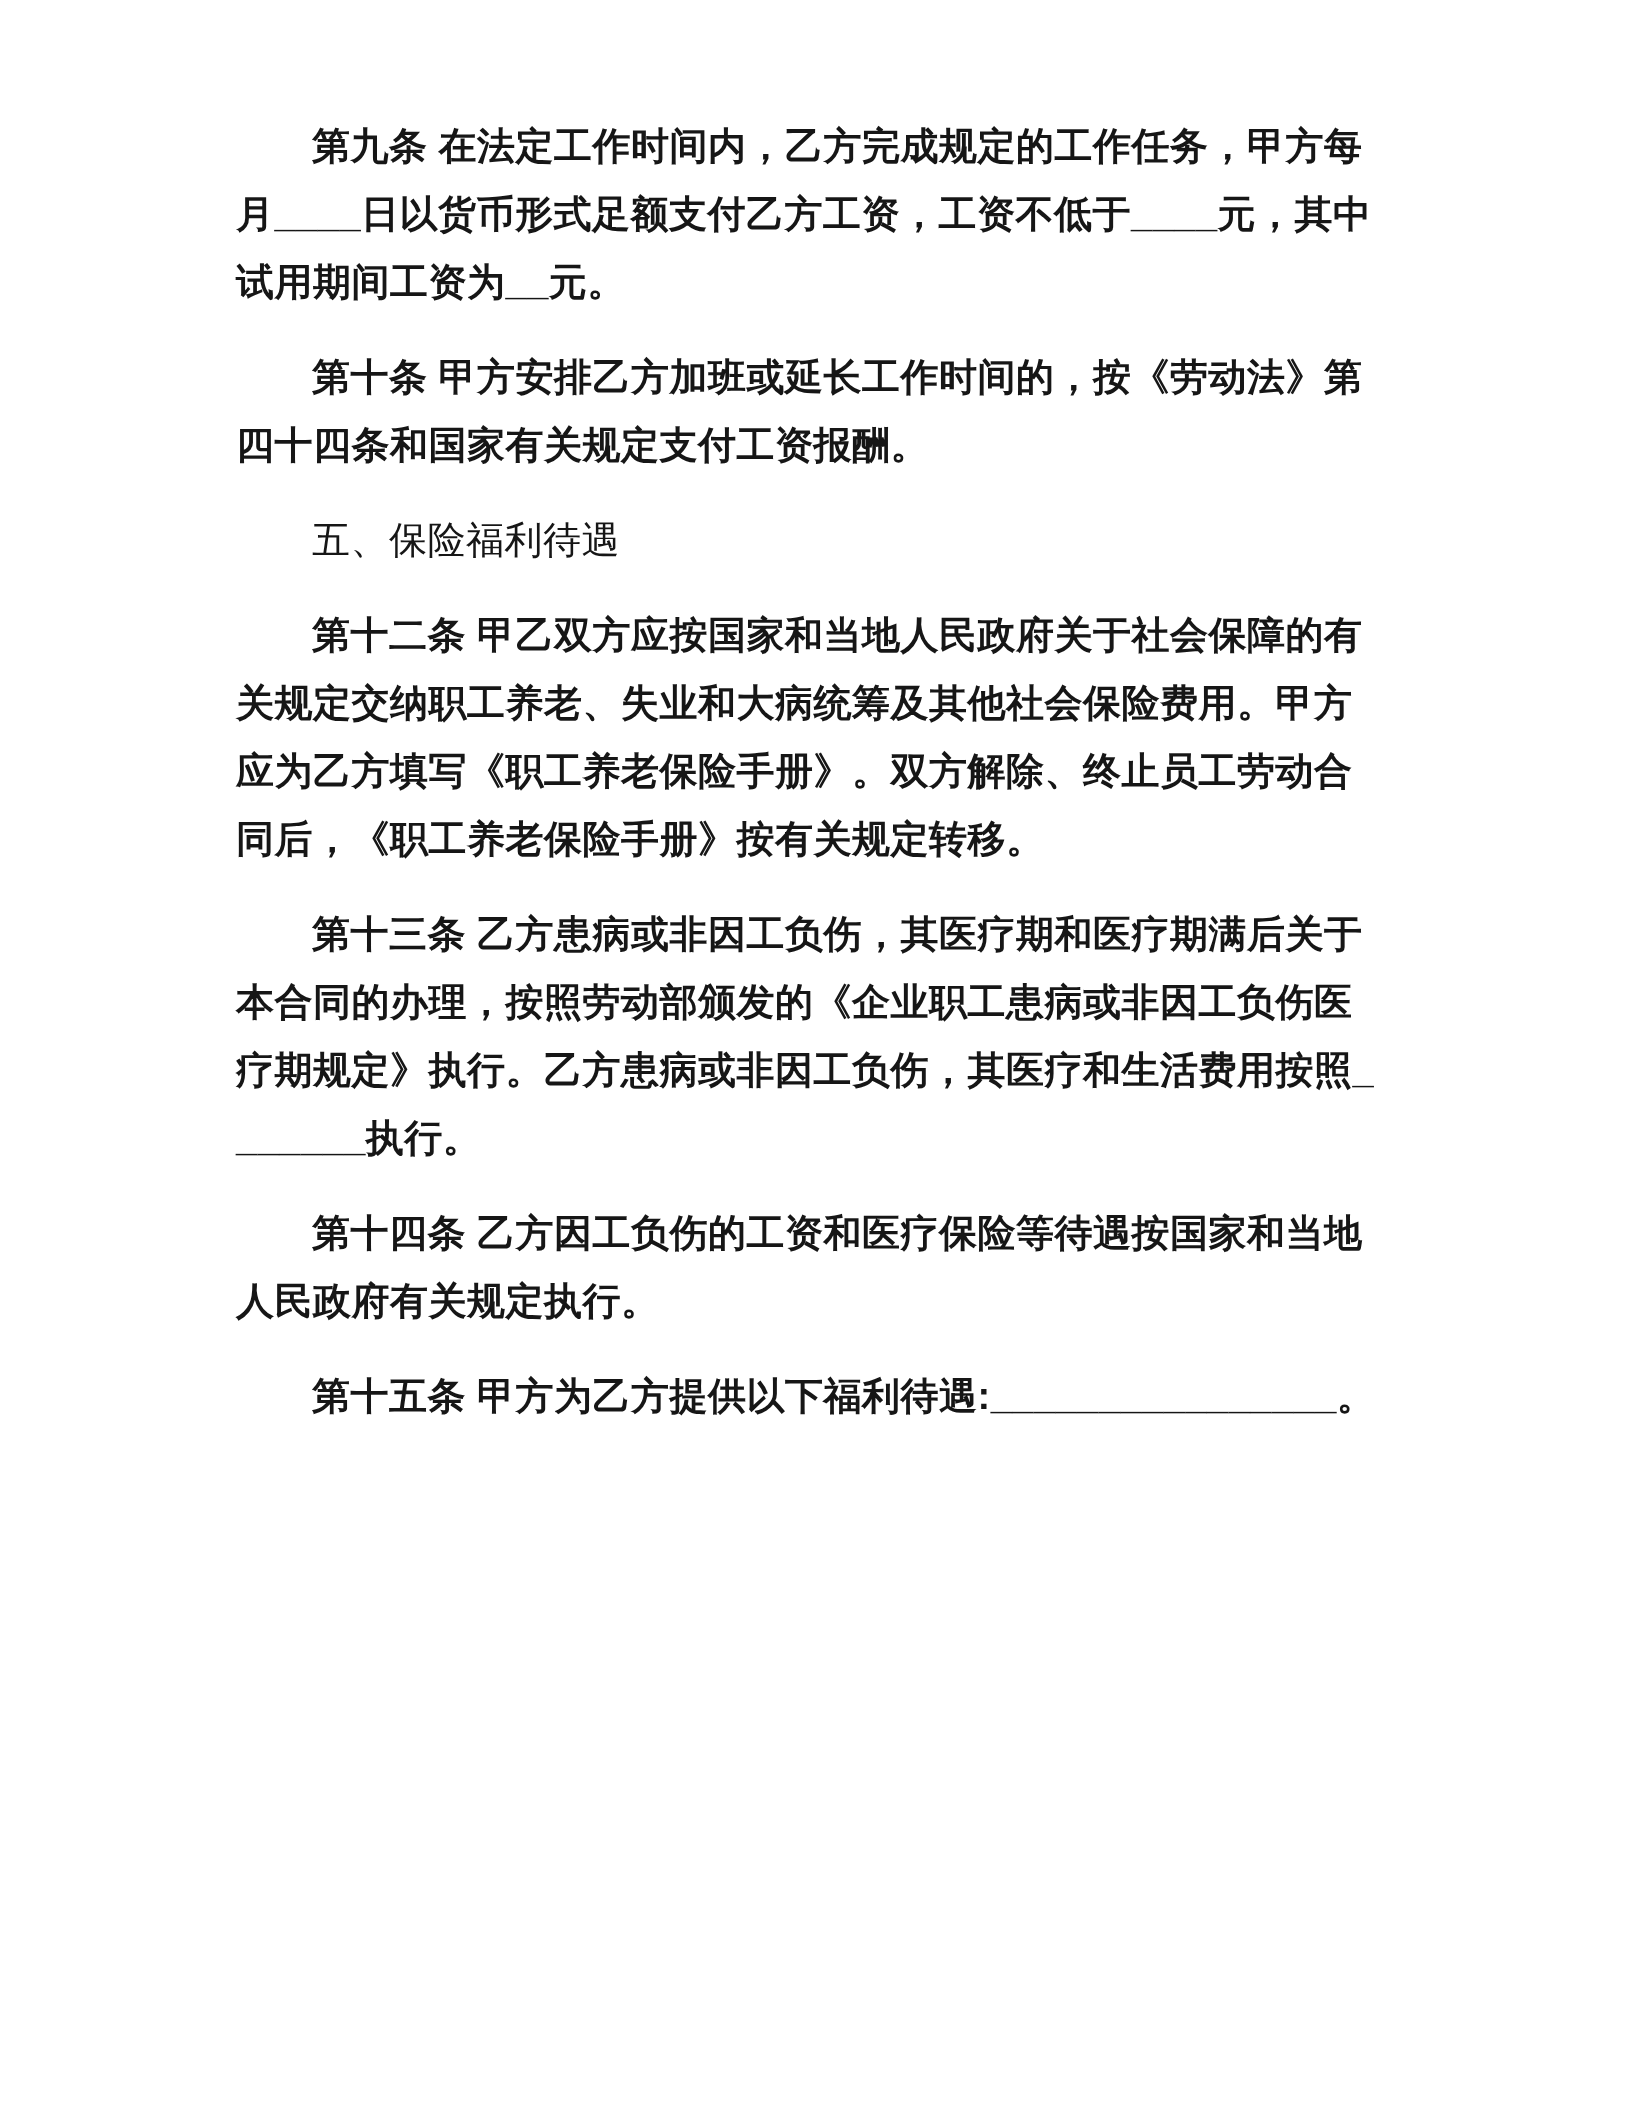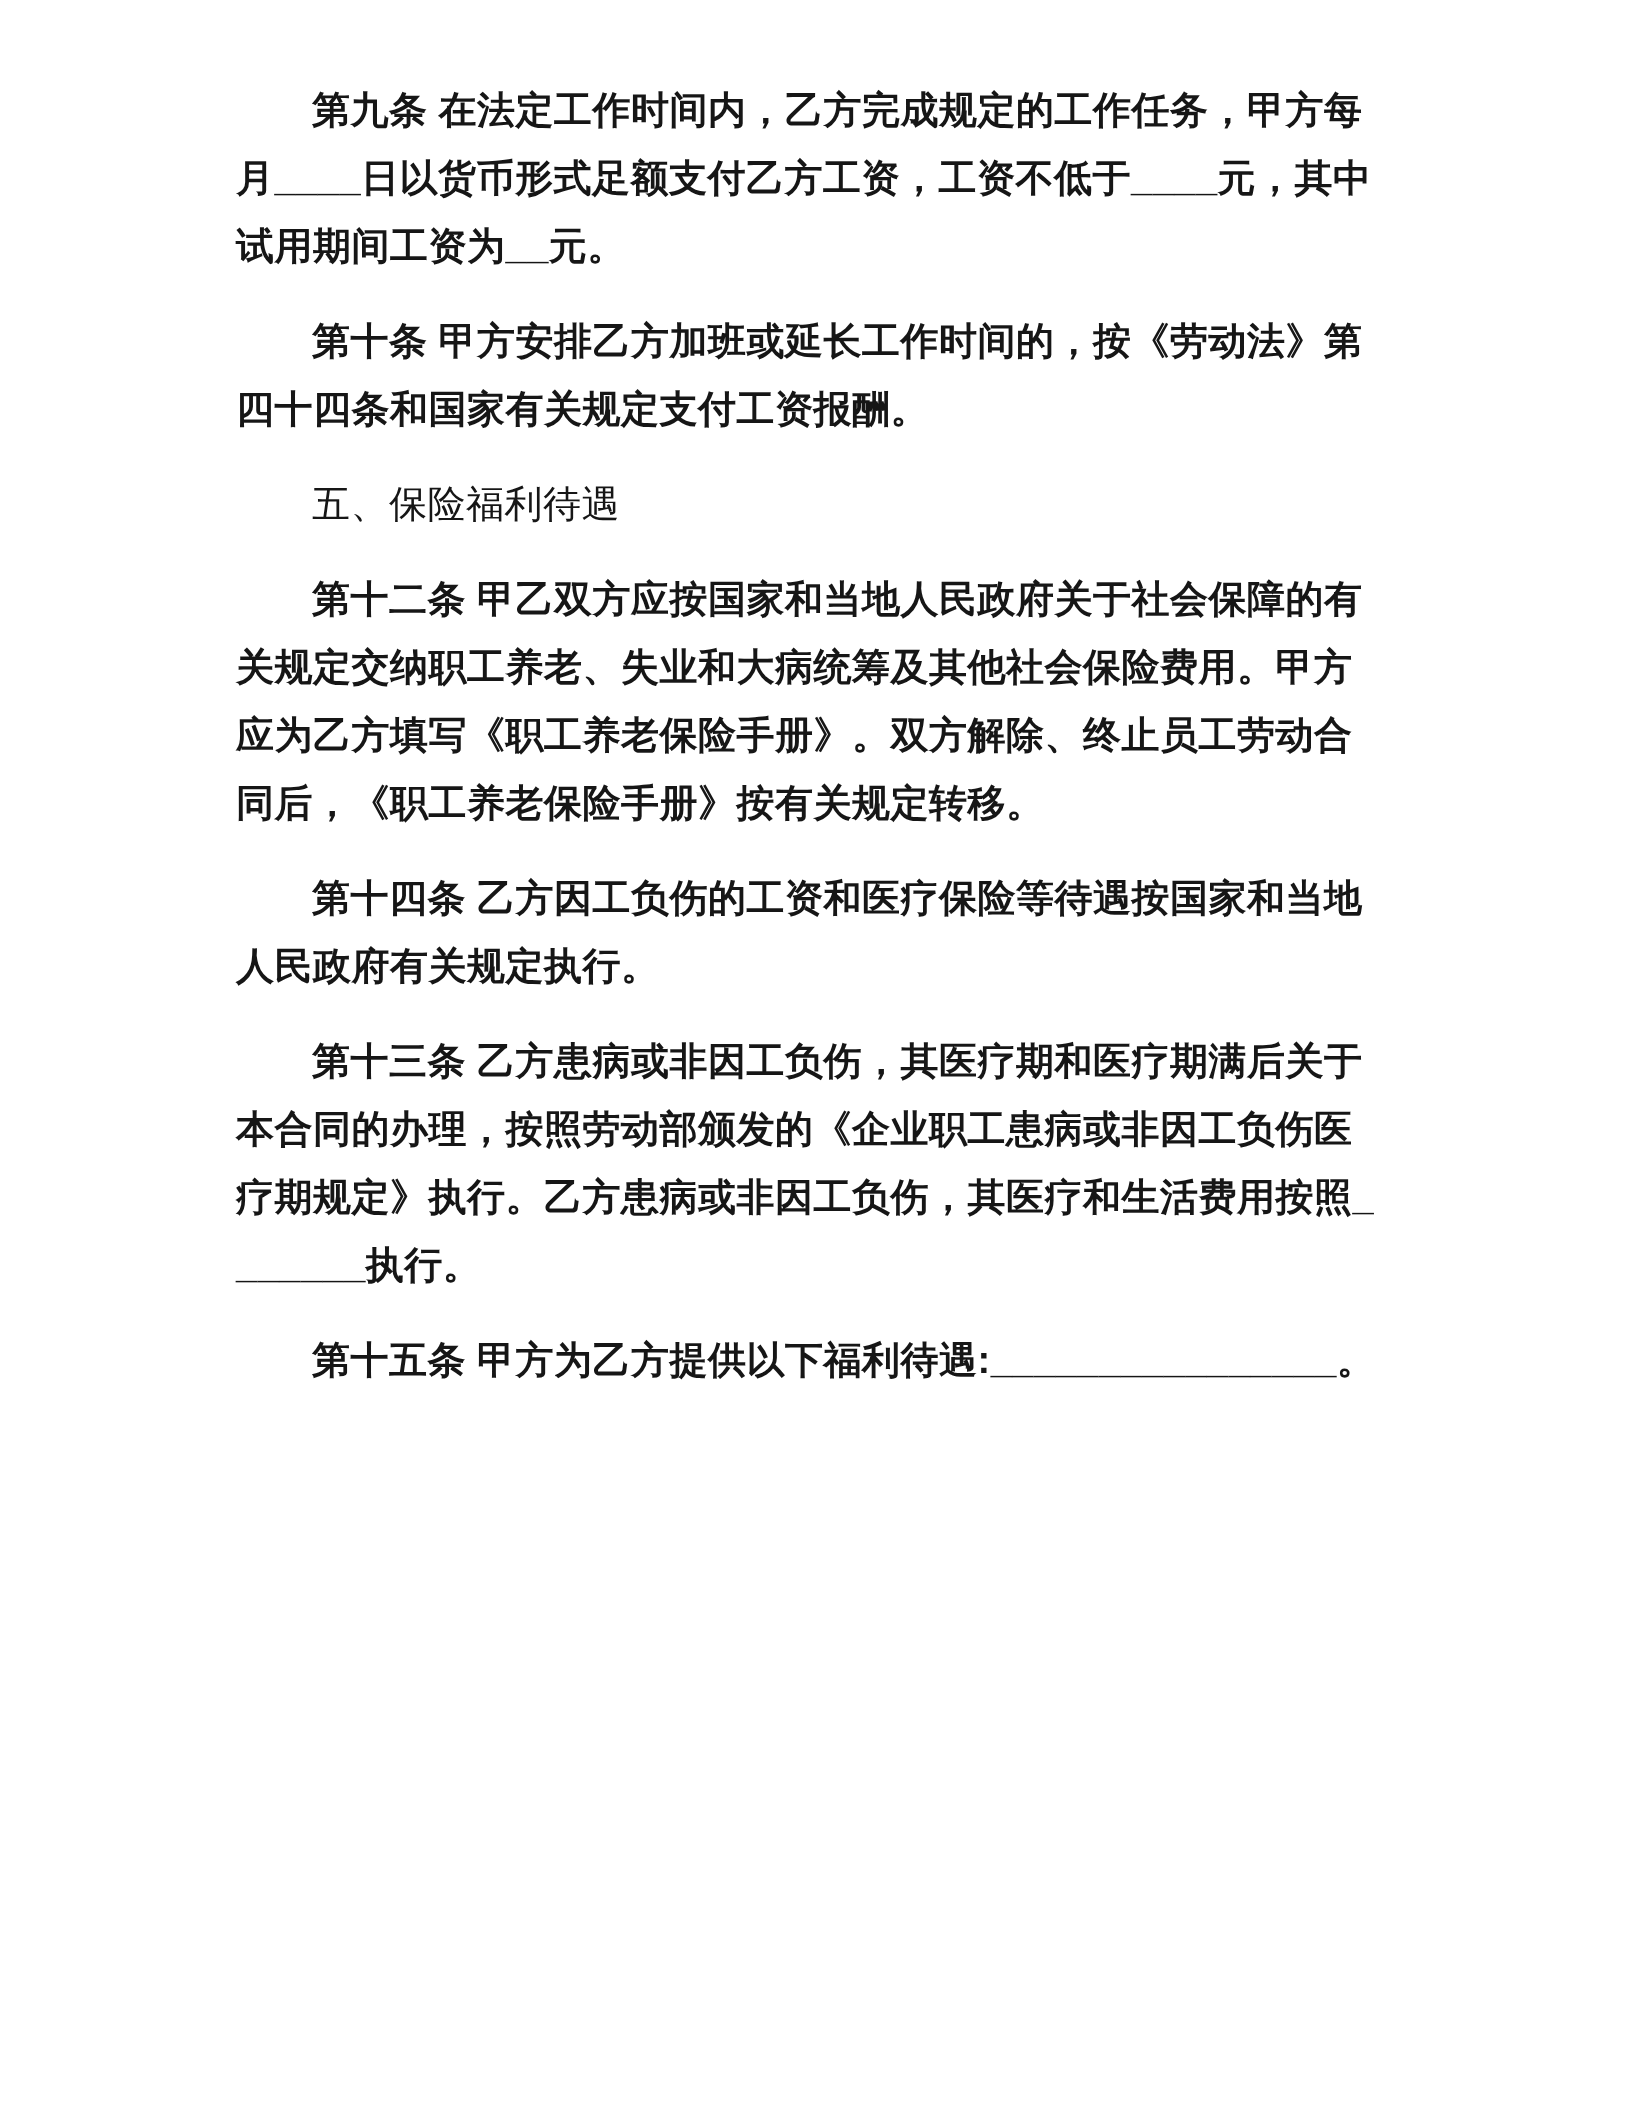--- a/index.html
+++ b/index.html
@@ -11,21 +11,21 @@
     width: 1632px;
     height: 2112px;
     overflow: hidden;
     font-family: "Liberation Sans", "DejaVu Sans", sans-serif;
   }
   .page {
     box-sizing: border-box;
     width: 1632px;
     height: 2112px;
     background: #ffffff;
-    padding: 76px 248px 0 236px;
+    padding: 112px 248px 0 236px;
   }
   .doc p {
     margin: 0 0 27px 0;
     font-size: 38px;
     line-height: 68px;
     font-weight: 600;
     color: #161616;
     text-indent: 2em;
     text-align: left;
     word-break: break-all;
@@ -37,17 +37,17 @@
 </style>
 </head>
 <body>
 
 <div class="page">
   <div class="doc">
     <p>第九条 在法定工作时间内，乙方完成规定的工作任务，甲方每月____日以货币形式足额支付乙方工资，工资不低于____元，其中试用期间工资为__元。</p>
     <p>第十条 甲方安排乙方加班或延长工作时间的，按《劳动法》第四十四条和国家有关规定支付工资报酬。</p>
     <p class="heading">五、保险福利待遇</p>
     <p>第十二条 甲乙双方应按国家和当地人民政府关于社会保障的有关规定交纳职工养老、失业和大病统筹及其他社会保险费用。甲方应为乙方填写《职工养老保险手册》。双方解除、终止员工劳动合同后，《职工养老保险手册》按有关规定转移。</p>
+    <p>第十三条 乙方患病或非因工负伤，其医疗期和医疗期满后关于本合同的办理，按照劳动部颁发的《企业职工患病或非因工负伤医疗期规定》执行。乙方患病或非因工负伤，其医疗和生活费用按照_______执行。</p>
     <p>第十四条 乙方因工负伤的工资和医疗保险等待遇按国家和当地人民政府有关规定执行。</p>
-    <p>第十三条 乙方患病或非因工负伤，其医疗期和医疗期满后关于本合同的办理，按照劳动部颁发的《企业职工患病或非因工负伤医疗期规定》执行。乙方患病或非因工负伤，其医疗和生活费用按照_______执行。</p>
     <p>第十五条 甲方为乙方提供以下福利待遇:________________。</p>
   </div>
 </div>
 
 </body></html>

